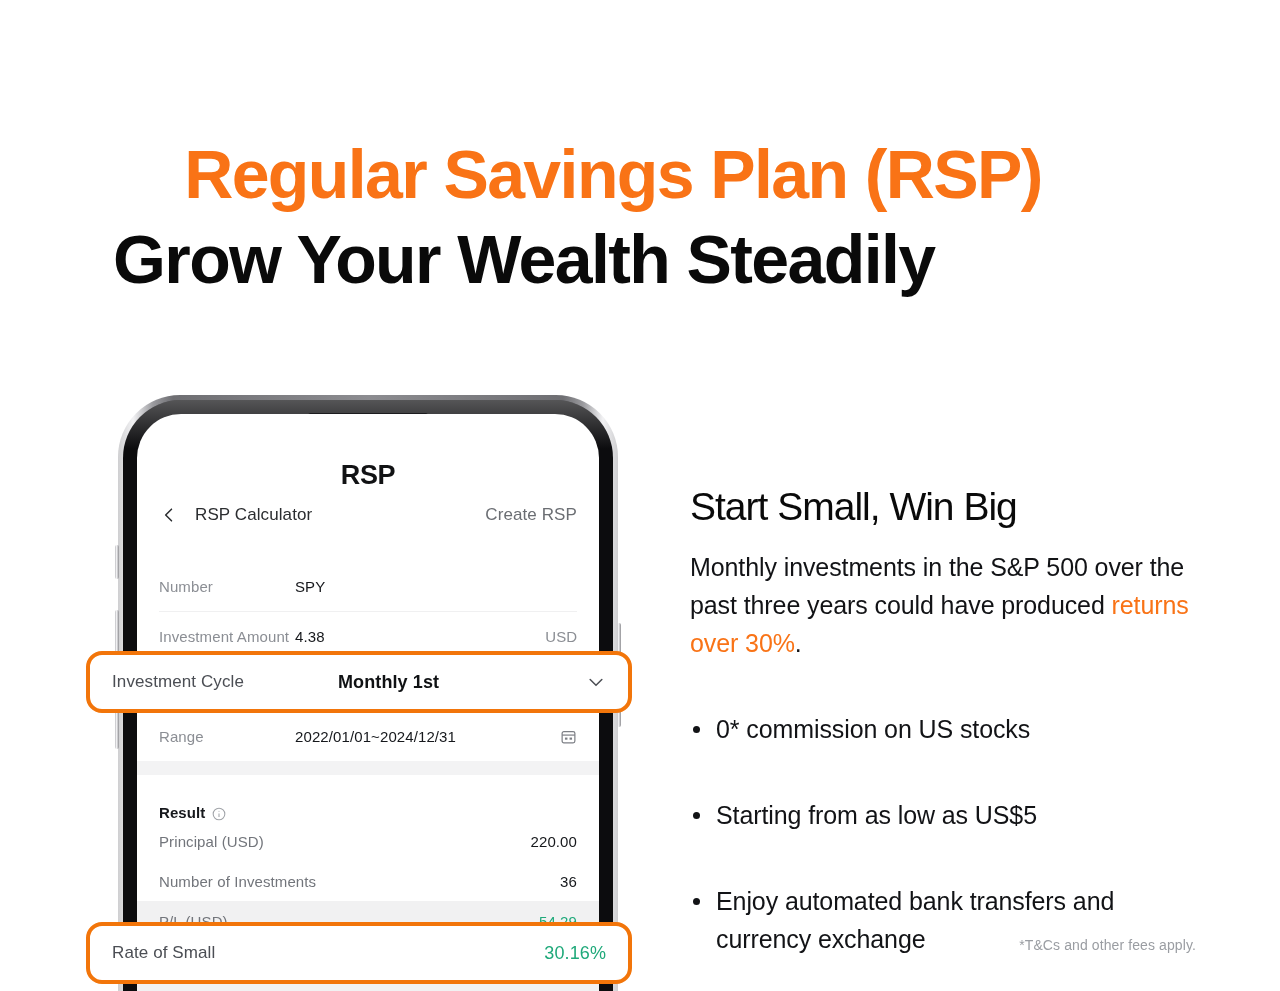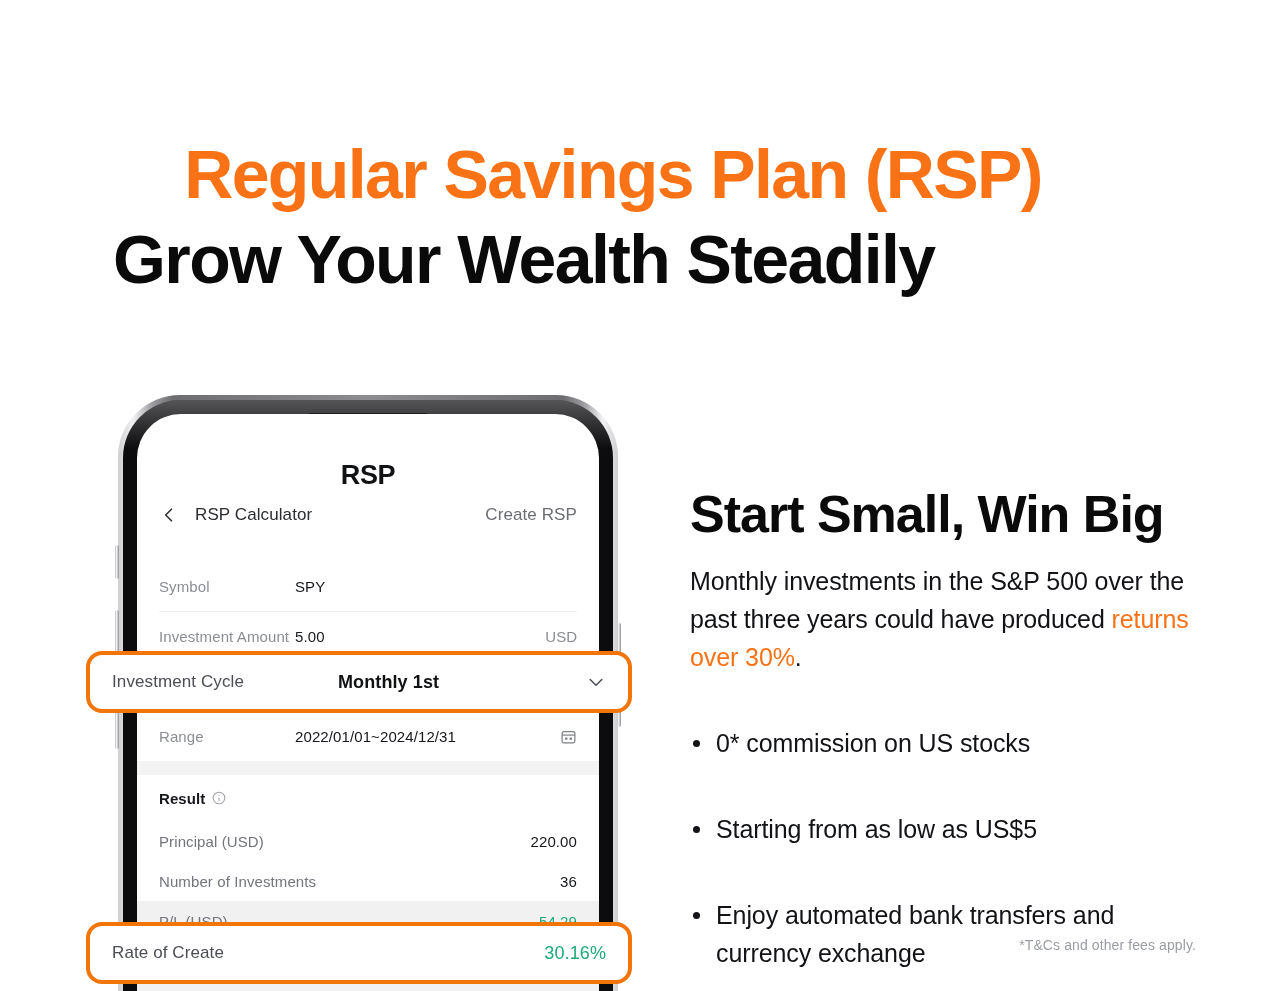--- a/index.html
+++ b/index.html
@@ -194,21 +194,21 @@
     color: #7c7f85;
   }
 
   .band-gap {
     height: 14px;
     background: #f3f3f4;
   }
 
   .result-head {
     display: flex;
-    align-items: center;
+    align-items: flex-end;
     gap: 7px;
     padding: 0 22px;
     height: 46px;
   }
   .result-head-text {
     font-size: 15px;
     font-weight: 700;
     color: #16181c;
     letter-spacing: 0.1px;
   }
@@ -288,22 +288,22 @@
   }
 
   
   .right-col {
     position: absolute;
     left: 690px;
     top: 487px;
     width: 520px;
   }
   .sub-head {
-    font-size: 52px;
-    font-weight: 700;
+    font-size: 39px;
+    font-weight: 400;
     color: #0A0A0A;
     letter-spacing: -1px;
     line-height: 1.05;
   }
   .body-copy {
     margin-top: 20px;
     font-size: 25px;
     line-height: 1.52;
     color: #121316;
     letter-spacing: -0.1px;
@@ -371,27 +371,27 @@
 
       <div class="nav-bar">
         <svg class="back-icon" viewBox="0 0 24 24" fill="none" stroke="currentColor" stroke-width="1.8" stroke-linecap="round" stroke-linejoin="round">
           <polyline points="15 5 8 12 15 19"></polyline>
         </svg>
         <span class="nav-title">RSP Calculator</span>
         <span class="nav-action">Create RSP</span>
       </div>
 
       <div class="form-row">
-        <span class="row-label">Symbol</span>
+        <span class="row-label">Number</span>
         <span class="row-value">SPY</span>
       </div>
 
       <div class="form-row">
         <span class="row-label">Investment Amount</span>
-        <span class="row-value">5.00</span>
+        <span class="row-value">4.38</span>
         <span class="row-suffix">USD</span>
       </div>
 
       <div class="form-row"></div>
 
       <div class="form-row">
         <span class="row-label">Range</span>
         <span class="row-value">2022/01/01~2024/12/31</span>
         <svg class="cal-icon" viewBox="0 0 24 24" fill="none" stroke="currentColor" stroke-width="1.7">
           <rect x="3" y="5" width="18" height="16" rx="2.5"></rect>
@@ -433,21 +433,21 @@
 
   <div class="callout callout-cycle">
     <span class="co-label">Investment Cycle</span>
     <span class="co-value">Monthly 1st</span>
     <svg class="chev-icon" viewBox="0 0 24 24" fill="none" stroke="currentColor" stroke-width="1.8" stroke-linecap="round" stroke-linejoin="round">
       <polyline points="5 9 12 16 19 9"></polyline>
     </svg>
   </div>
 
   <div class="callout callout-ror">
-    <span class="co-label">Rate of Create</span>
+    <span class="co-label">Rate of Small</span>
     <span class="co-value-right">30.16%</span>
   </div>
 
   <div class="right-col">
     <div class="sub-head">Start Small, Win Big</div>
     <p class="body-copy"><span>Monthly investments in the S&amp;P 500 over the past three years could have produced </span><span class="accent">returns over 30%</span><span>.</span></p>
 
     <ul class="bullets">
       <li>0* commission on US stocks</li>
       <li>Starting from as low as US$5</li>

